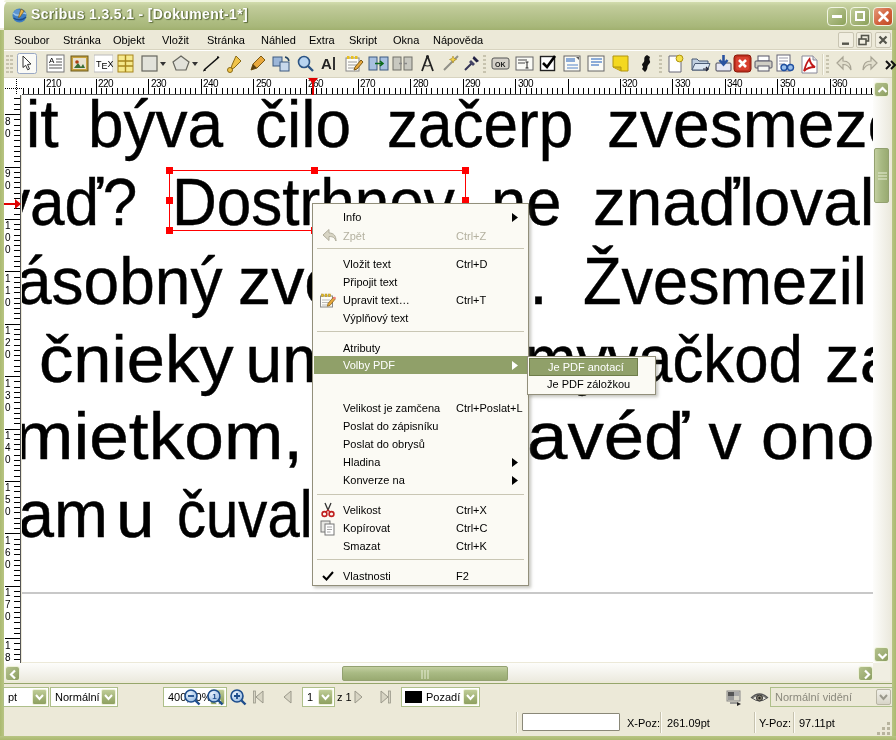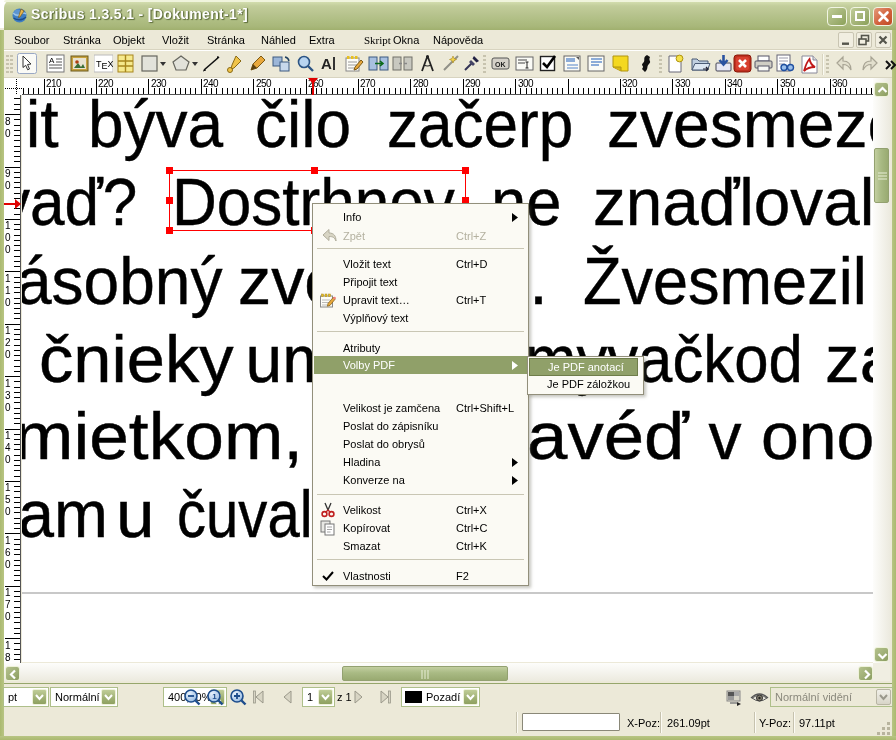--- a/index.html
+++ b/index.html
@@ -56,21 +56,21 @@
 .cell { position:absolute; color:#000; }
 .vline { position:absolute; width:1px; background:#c6c2ae; box-shadow:1px 0 0 #fcfbf4; }
 
 #cmenu { left:312px; top:203px; width:217px; height:383px; background:#fbfaf4;
   border:1px solid #928f7b; box-shadow:2px 2px 3px rgba(90,90,70,.35); z-index:10; }
 #cmenu .item { position:absolute; left:1px; width:255px; height:18px; font-size:11px; color:#000; }
 #cmenu .item .lab { position:absolute; left:29px; top:3px; }
 #cmenu .item .sc  { position:absolute; left:142px; top:3px; }
 #cmenu .sep { position:absolute; left:4px; width:207px; height:1px; background:#c9c6b4; }
 .hl { background:#90a069; color:#fff !important; }
-#submenu { left:527px; top:356px; width:117px; height:39px; background:#fbfaf4;
+#submenu { left:527px; top:356px; width:129px; height:39px; background:#fbfaf4;
   border:1px solid #928f7b; box-shadow:2px 2px 3px rgba(90,90,70,.35); z-index:11; font-size:11px; }
 </style></head>
 <body>
 
 <div class="abs" style="left:0;top:28px;width:896px;height:712px;background:#ece9d8;"></div>
 <div class="abs winborder" style="left:0;top:30px;width:4px;height:710px;"></div>
 <div class="abs" style="left:892px;top:30px;width:4px;height:710px;background:linear-gradient(to left,#aab96f,#b8c584);"></div>
 <div class="abs" style="left:0;top:736px;width:896px;height:4px;background:linear-gradient(to top,#aab96f,#b8c584);"></div>
 <div class="abs" id="titlebar">
     <div class="tline"></div>
@@ -95,21 +95,21 @@
 </div>
   </div>
 <div class="abs" id="menubar">
     <span class="mi" style="left:10px;">Soubor</span>
     <span class="mi" style="left:59px;">Stránka</span>
     <span class="mi" style="left:109px;">Objekt</span>
     <span class="mi" style="left:158px;">Vložit</span>
     <span class="mi" style="left:203px;">Stránka</span>
     <span class="mi" style="left:257px;text-align:right;">Náhled</span>
     <span class="mi" style="left:305px;">Extra</span>
-    <span class="mi" style="left:360px;font-family:Liberation Serif, serif;">Skript</span>
+    <span class="mi" style="left:345px;">Skript</span>
     <span class="mi" style="left:389px;">Okna</span>
     <span class="mi" style="left:429px;">Nápověda</span>
     <div class="mdibtn" style="left:834px;"><svg width="14" height="14" viewBox="0 0 14 14">
         <rect x="3" y="9.5" width="7" height="2.4" fill="#55554c"></rect>
       </svg></div>
 <div class="mdibtn" style="left:852px;"><svg width="14" height="14" viewBox="0 0 14 14">
         <rect x="4.5" y="2.5" width="7" height="5.5" fill="none" stroke="#55554c" stroke-width="1.6"></rect>
         <rect x="2" y="6" width="7" height="5.5" fill="#f1eee1" stroke="#55554c" stroke-width="1.6"></rect>
       </svg></div>
 <div class="mdibtn" style="left:871px;"><svg width="14" height="14" viewBox="0 0 14 14">
@@ -713,21 +713,21 @@
       <span class="lab">Atributy</span>
     </div>
     <div class="item hl" style="top:152px;">
       <span class="lab">Volby PDF</span>
       <svg class="abs" style="left:198px;top:5px" width="6" height="9">
         <path d="M0 0 L6 4.5 L0 9 Z" fill="#fff"></path>
       </svg>
     </div>
     <div class="item" style="top:195px;">
       <span class="lab">Velikost je zamčena</span>
-      <span class="sc">Ctrl+Shift+L</span>
+      <span class="sc">Ctrl+Poslat+L</span>
     </div>
     <div class="item" style="top:213px;">
       <span class="lab">Poslat do zápisníku</span>
     </div>
     <div class="item" style="top:231px;">
       <span class="lab">Poslat do obrysů</span>
     </div>
     <div class="item" style="top:249px;">
       <span class="lab">Hladina</span>
       <svg class="abs" style="left:198px;top:5px" width="6" height="9">

